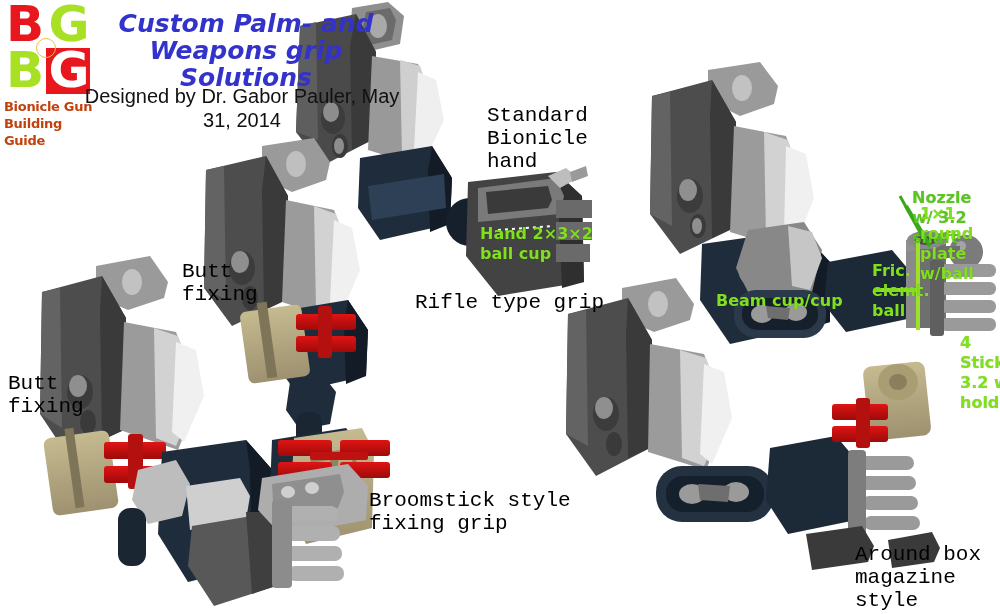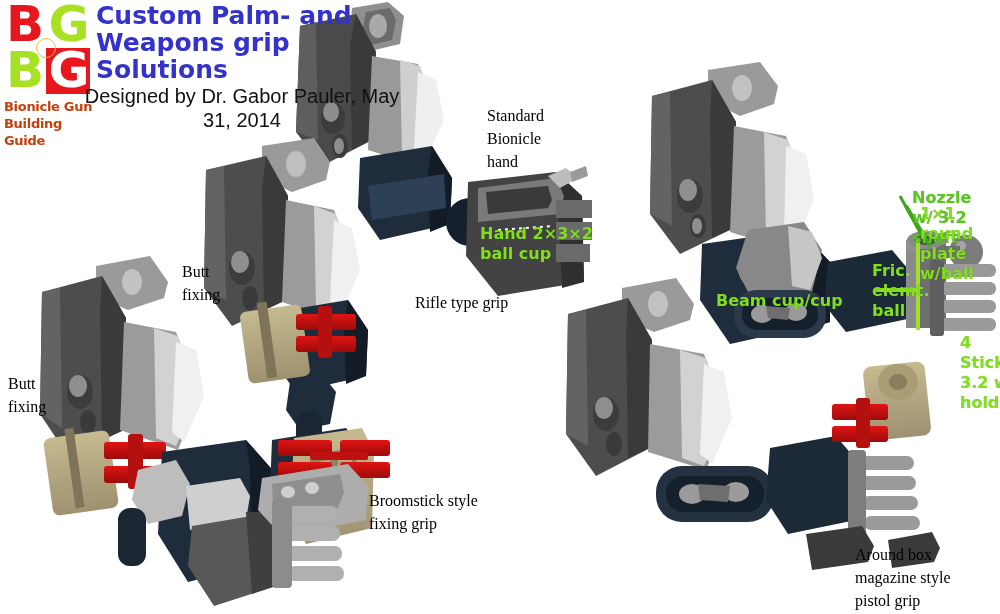--- a/index.html
+++ b/index.html
@@ -44,44 +44,45 @@
     font-family: "DejaVu Sans", sans-serif;
     font-weight: bold;
     font-size: 13px;
     line-height: 17px;
     color: #c2410c;
     letter-spacing: -0.3px;
   }
 
   
   .title {
-    position: absolute; left: 96px; top: 2px;
+    position: absolute; left: 96px; top: 10px;
     width: 300px;
     color: #3333cc;
     font-family: "DejaVu Sans", sans-serif;
     font-weight: bold;
+    font-style: italic;
     font-size: 25px;
     line-height: 27px;
-    text-align: left;
+    text-align: center;
   }
   .subtitle {
     position: absolute; left: 82px; top: 84px;
     width: 320px;
     color: #111;
     font-family: "Liberation Sans", sans-serif;
     font-size: 20px;
     line-height: 24px;
     text-align: center;
   }
 
   
   .lbl {
     position: absolute;
-    font-family: Liberation Serif, serif;
-    font-size: 16px;
+    font-family: Liberation Mono, monospace;
+    font-size: 21px;
     line-height: 23px;
     color: #000;
     white-space: pre-line;
   }
   .glbl {
     position: absolute;
     font-family: "DejaVu Sans", sans-serif;
     font-weight: bold;
     font-size: 16px;
     line-height: 20px;

